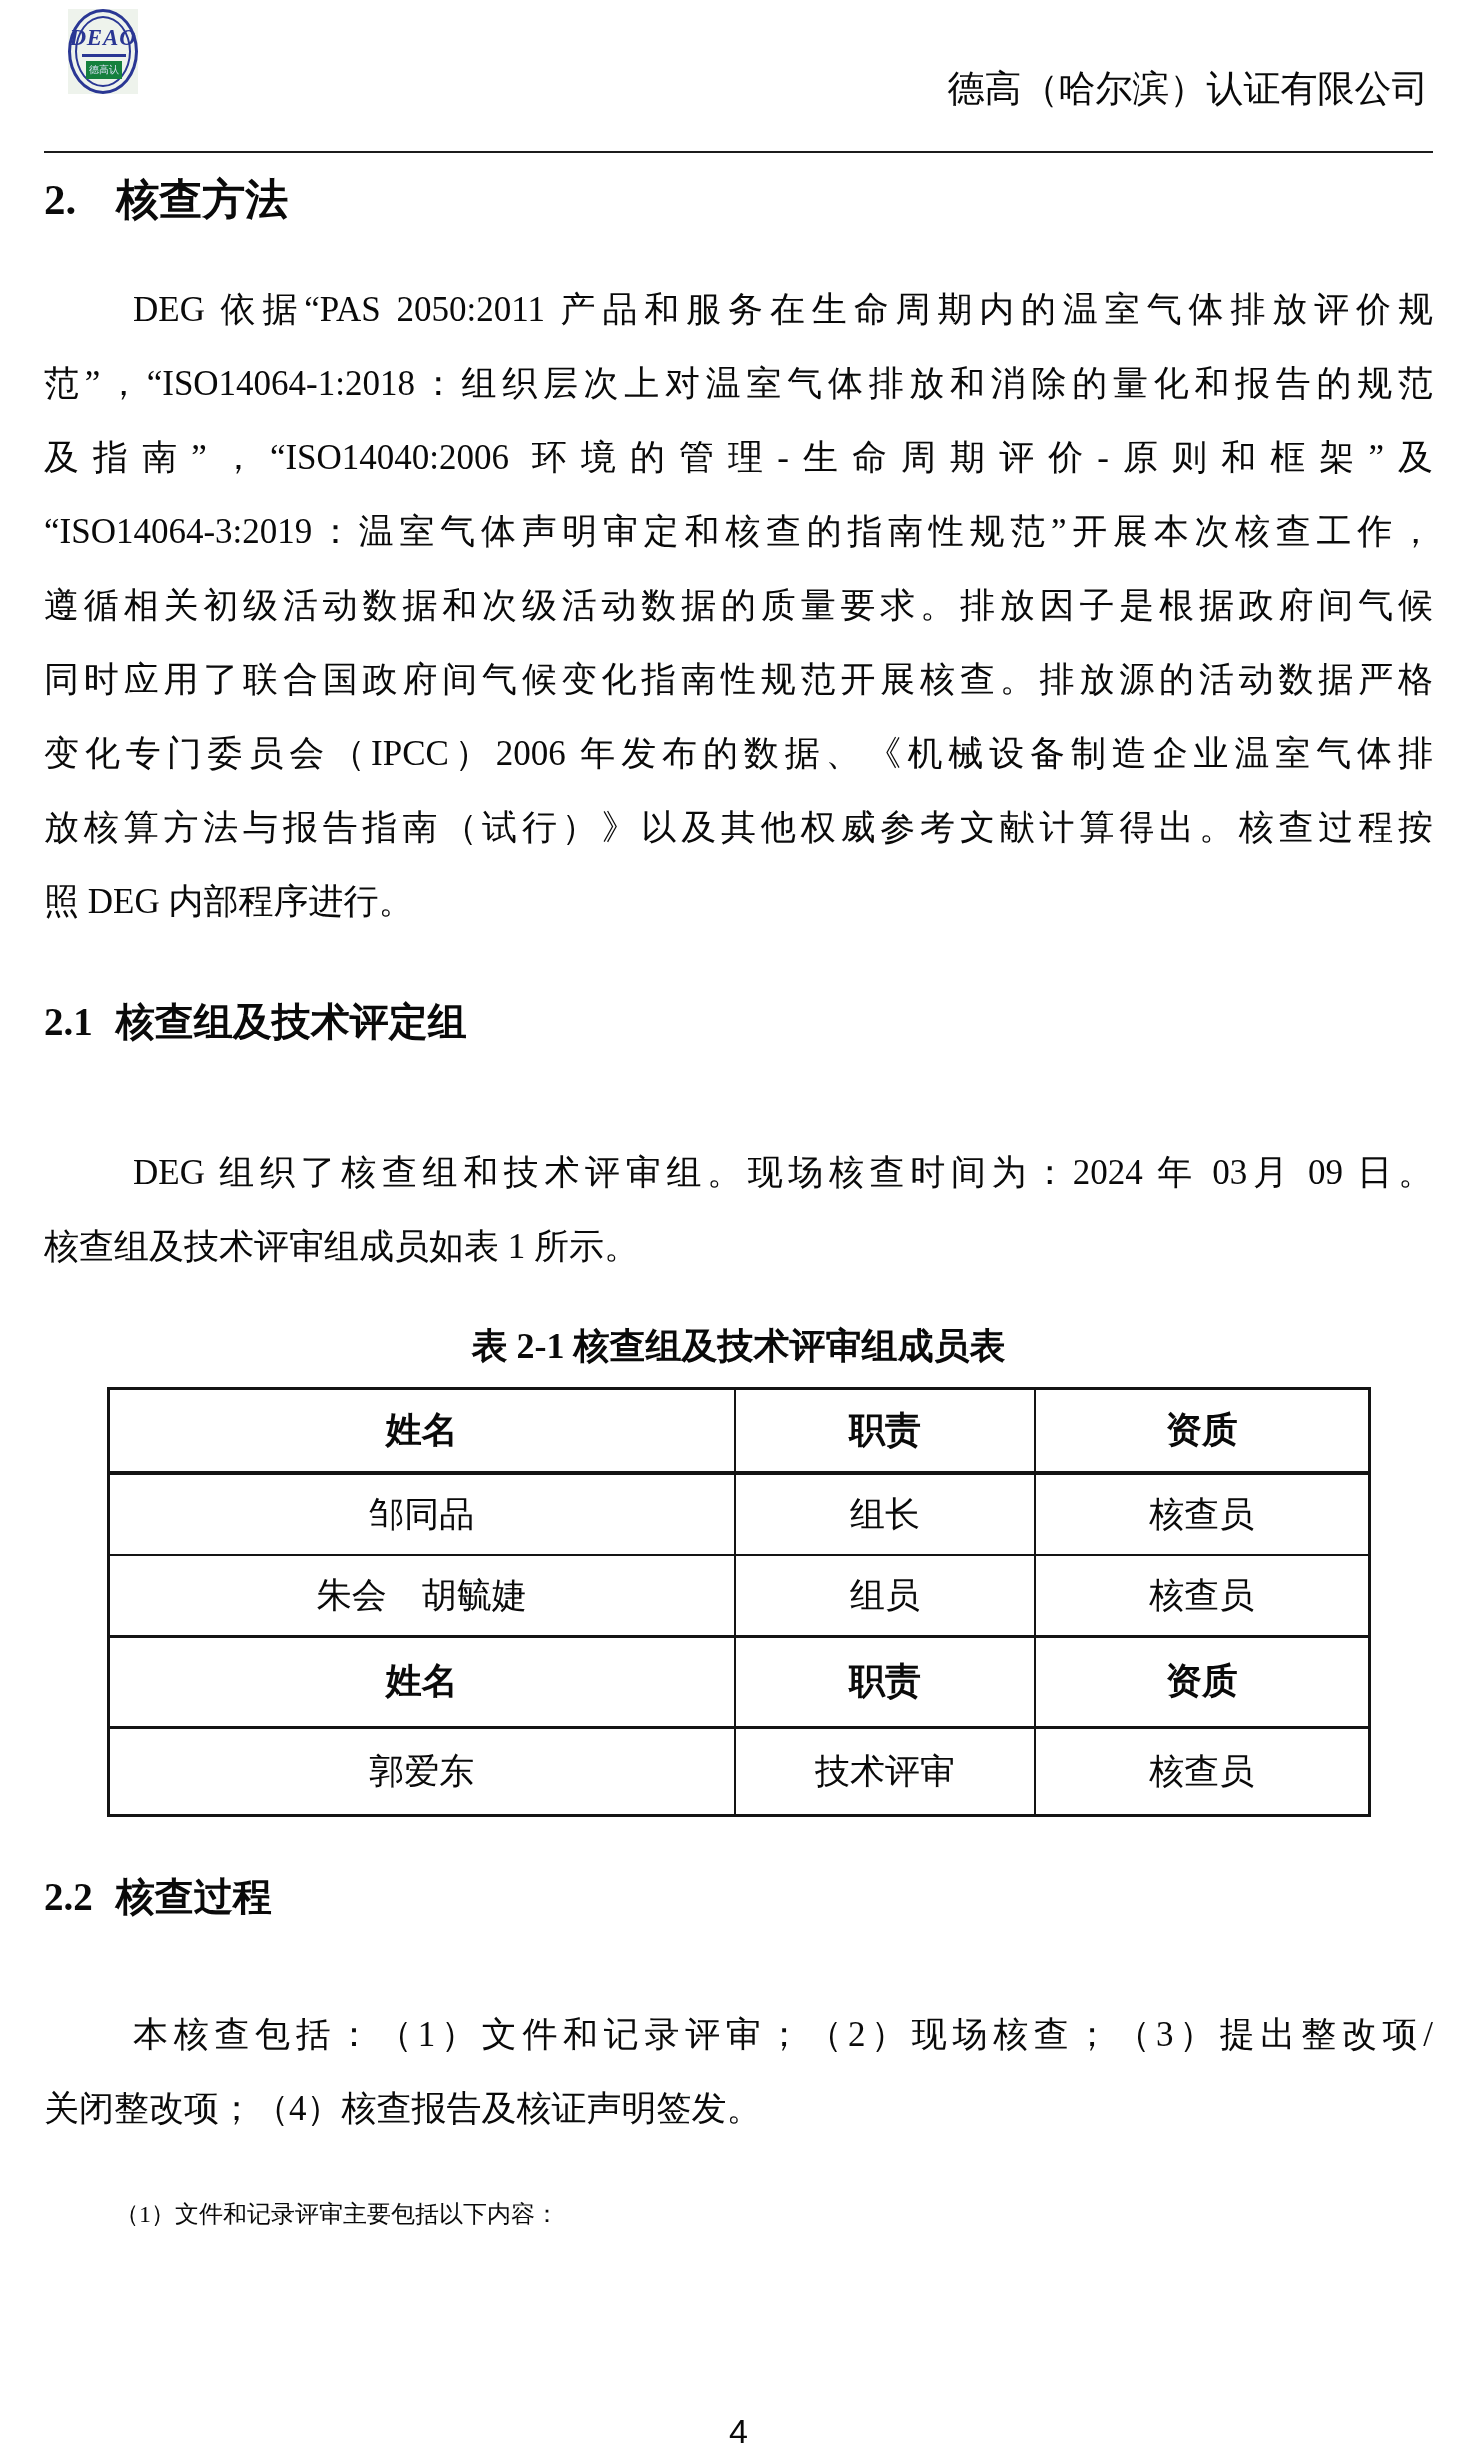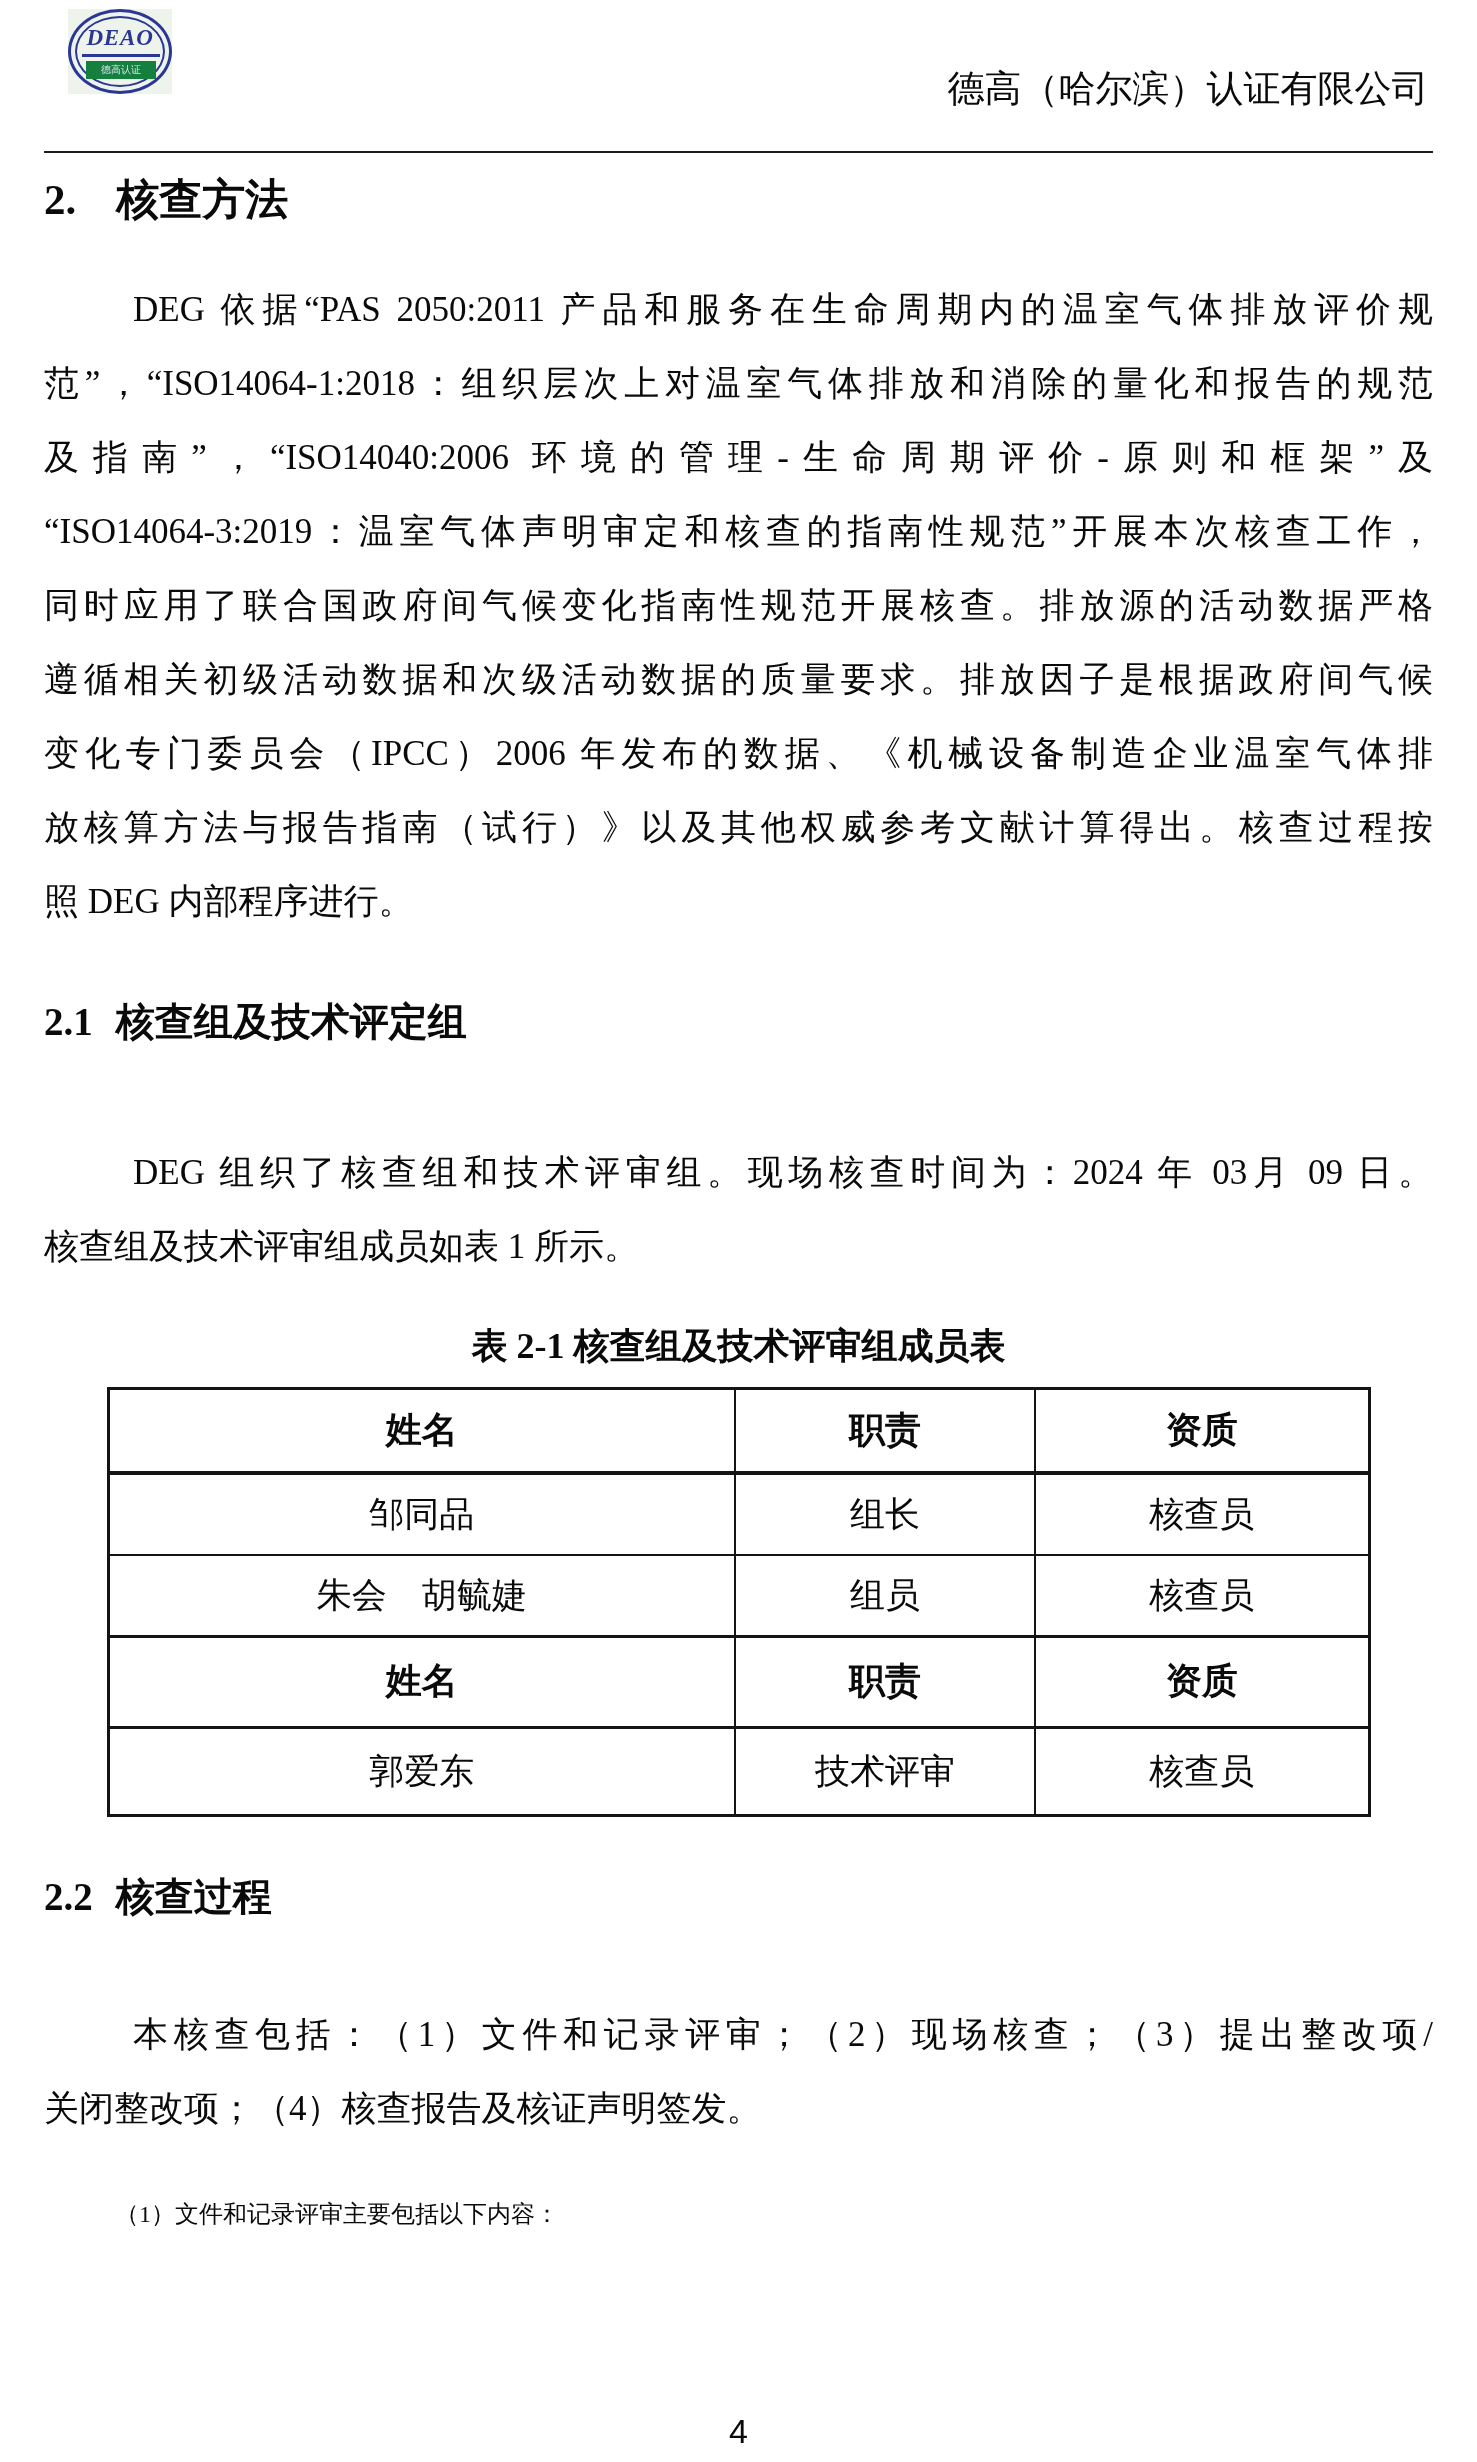--- a/index.html
+++ b/index.html
@@ -10,21 +10,21 @@
     background:#ffffff;
     color:#0a0a0a;
     font-family:"Liberation Serif","DejaVu Serif",serif;
     overflow:hidden;
   }
   .content { padding:0 44px; }
 
   
   .logo {
     position:absolute; left:68px; top:9.3px;
-    width:104px; height:85px;
+    width:70px; height:85px;
     background:#eef3ec;
   }
   .ring-outer { position:absolute; inset:0; border:3.9px solid #2a3794; border-radius:50%; }
   .ring-inner { position:absolute; inset:7px; border:2.3px solid #2a3794; border-radius:50%; }
   .logo-deao {
     position:absolute; top:15.4px; left:0; right:0;
     text-align:center;
     font-weight:bold; font-style:italic;
     color:#2a3794; font-size:23px; letter-spacing:0.8px;
   }
@@ -124,22 +124,22 @@
 
     <div class="h1">
       <span class="num">2.</span><span class="txt">核查方法</span>
     </div>
 
     <div class="para p1">
       <div class="line j indent">DEG 依据“PAS 2050:2011 产品和服务在生命周期内的温室气体排放评价规</div>
       <div class="line j">范”，“ISO14064-1:2018：组织层次上对温室气体排放和消除的量化和报告的规范</div>
       <div class="line j">及指南”，“ISO14040:2006 环境的管理-生命周期评价-原则和框架”及</div>
       <div class="line j">“ISO14064-3:2019：温室气体声明审定和核查的指南性规范”开展本次核查工作，</div>
+      <div class="line j">遵循相关初级活动数据和次级活动数据的质量要求。排放因子是根据政府间气候</div>
       <div class="line j">同时应用了联合国政府间气候变化指南性规范开展核查。排放源的活动数据严格</div>
-      <div class="line j">遵循相关初级活动数据和次级活动数据的质量要求。排放因子是根据政府间气候</div>
       <div class="line j">变化专门委员会（IPCC）2006 年发布的数据、《机械设备制造企业温室气体排</div>
       <div class="line j">放核算方法与报告指南（试行）》以及其他权威参考文献计算得出。核查过程按</div>
       <div class="line">照 DEG 内部程序进行。</div>
     </div>
 
     <div class="h2 s21">
       <span class="num">2.1</span><span class="txt">核查组及技术评定组</span>
     </div>
 
     <div class="para p21">

